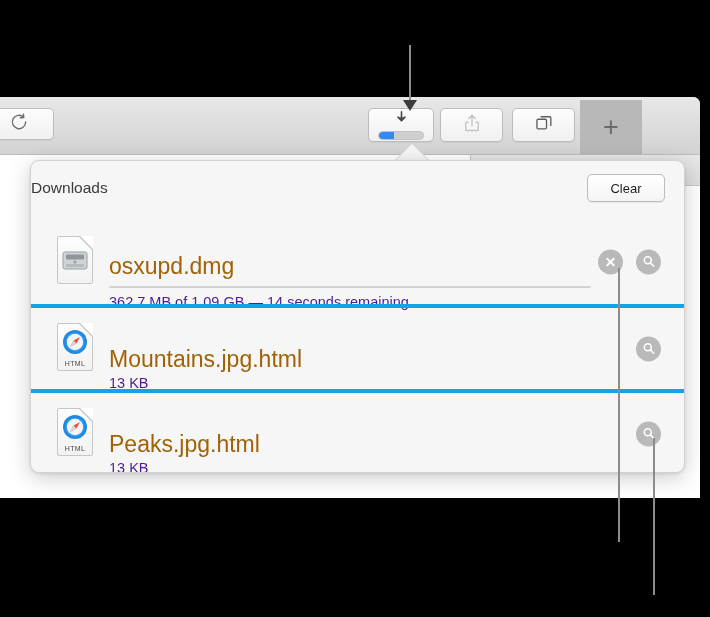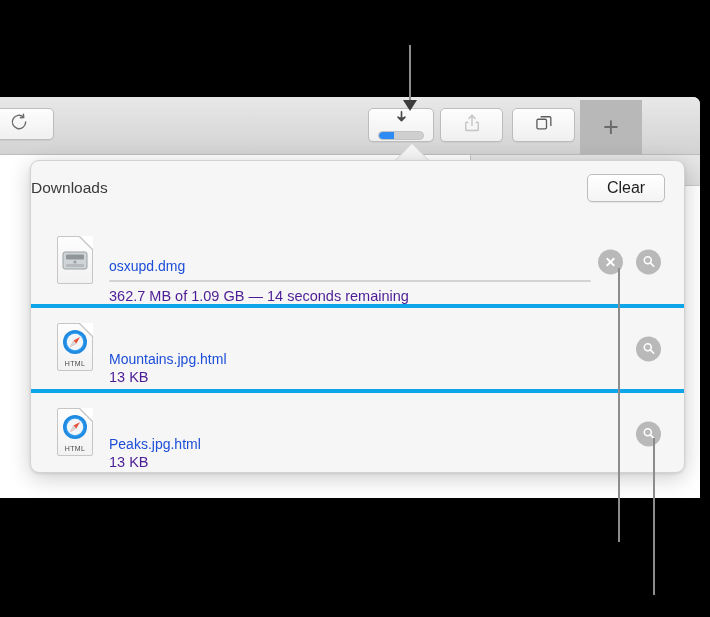--- a/index.html
+++ b/index.html
@@ -153,21 +153,21 @@
     right: 19px;
     top: 13px;
     min-width: 78px;
     height: 28px;
     padding: 0 12px;
     background: linear-gradient(to bottom, #ffffff, #f4f4f4);
     border: 1px solid #bdbdbd;
     border-radius: 5px;
     box-shadow: 0 1px 1px rgba(0,0,0,0.07);
     font-family: "Liberation Sans", sans-serif;
-    font-size: 16px;
+    font-size: 13px;
     color: #1e1e1e;
     cursor: default;
     box-sizing: border-box;
   }
 
   .dl-list {
     position: absolute;
     left: 0;
     top: 58px;
     width: 655px;
@@ -192,22 +192,22 @@
     position: absolute;
     left: 78px;
     top: 0;
     right: 90px;
     height: 100%;
     display: flex;
     flex-direction: column;
     justify-content: center;
   }
   .dl-name {
-    font-size: 14px;
-    color: #1d4ed8;
+    font-size: 23px;
+    color: #a16207;
     line-height: 1.25;
     white-space: nowrap;
     margin-top: 40px;
   }
   .dl-sub {
     font-size: 14.5px;
     color: #4c1d95;
     line-height: 1.25;
     white-space: nowrap;
   }

